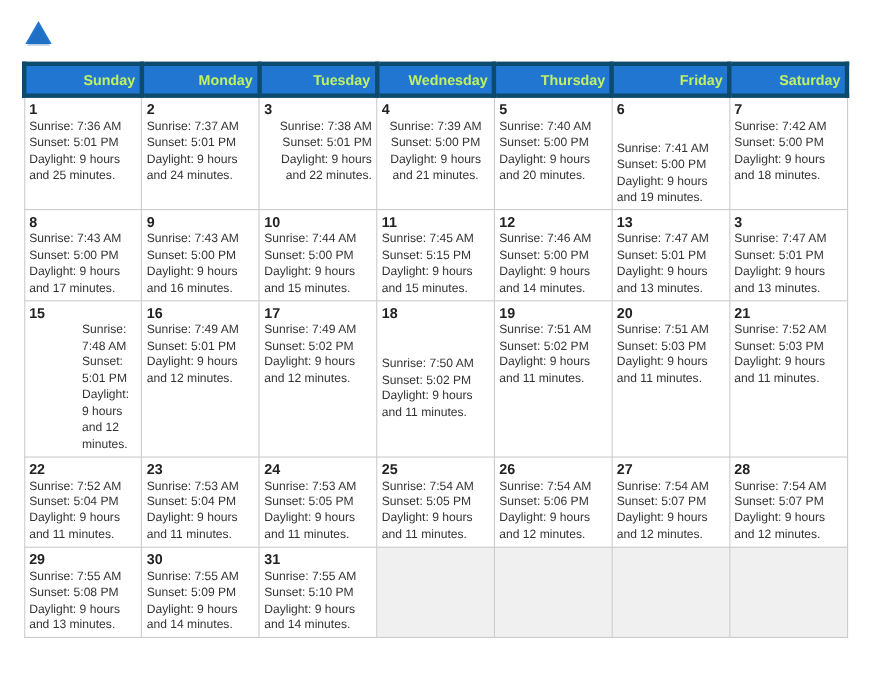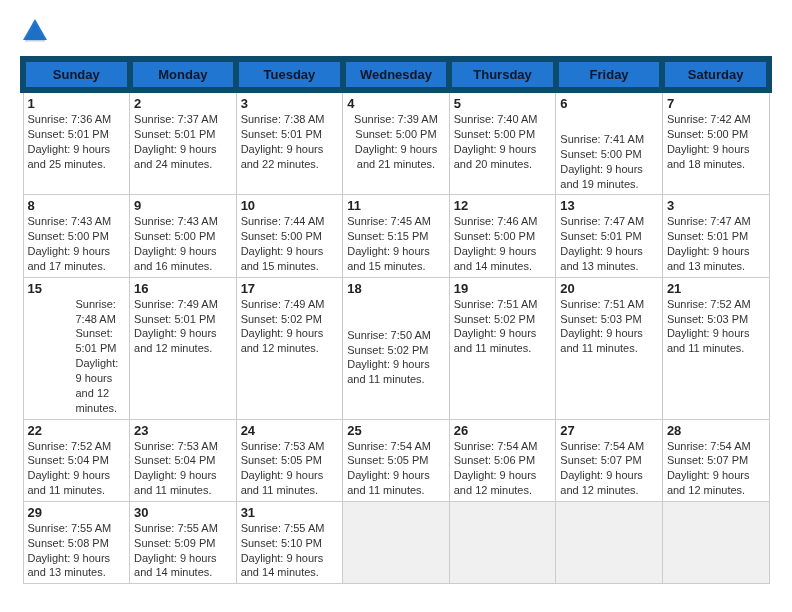--- a/index.html
+++ b/index.html
@@ -52,26 +52,26 @@
       font-size: 14px;
       color: #555;
     }
     .calendar {
       width: 100%;
       border-collapse: collapse;
       table-layout: fixed;
     }
     .calendar th {
       background: #2176d2;
-      color: #0f172a;
+      color: #bef264;
       font-size: 13px;
       font-weight: bold;
       padding: 5px 4px;
-      text-align: center;
-      border: 6px solid #0c4a6e;
+      text-align: right;
+      border: 4px solid #0c4a6e;
     }
     .calendar td {
       border: 1px solid #ccc;
       vertical-align: top;
       padding: 3px 4px;
       font-size: 9.5px;
       color: #222;
       height: 82px;
       background: #fff;
     }
@@ -134,21 +134,21 @@
           </td>
           <td>
             <span class="day-num">2</span>
             <div class="day-info" style="white-space: pre-line;">Sunrise: 7:37 AM
 Sunset: 5:01 PM
 Daylight: 9 hours
 and 24 minutes.</div>
           </td>
           <td>
             <span class="day-num">3</span>
-            <div class="day-info" style="white-space: pre-line;">Sunrise: 7:38 AM
+            <div class="day-info" style="white-space: pre-line; text-align: right;">Sunrise: 7:38 AM
 Sunset: 5:01 PM
 Daylight: 9 hours
 and 22 minutes.</div>
           </td>
           <td>
             <span class="day-num">4</span>
             <div class="day-info" style="white-space: pre-line; text-align: center;">Sunrise: 7:39 AM
 Sunset: 5:00 PM
 Daylight: 9 hours
 and 21 minutes.</div>

